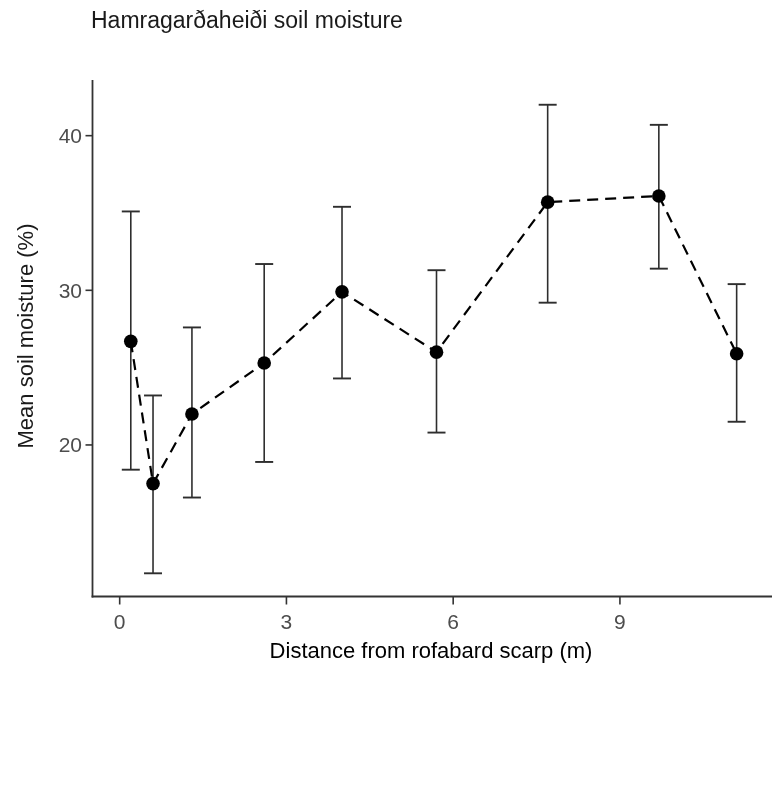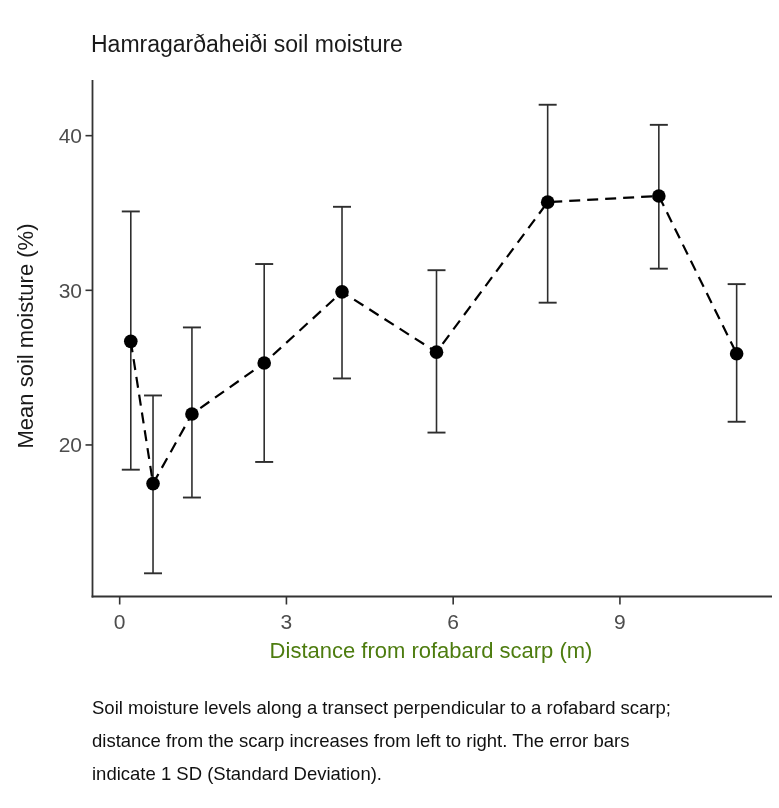--- a/index.html
+++ b/index.html
@@ -16,39 +16,38 @@
     overflow: hidden;
   }
   .chart-title {
     position: absolute;
     left: 91px;
     top: 5px;
     font-size: 23px;
     line-height: 30px;
     color: #1a1a1a;
     letter-spacing: 0px;
-    margin-top: 24px;
   }
   .chart-title .t-line { display: block; }
   .y-label {
     position: absolute;
     left: 26px;
     top: 336px;
     transform: translate(-50%, -50%) rotate(-90deg);
     font-size: 22px;
     color: #1a1a1a;
     white-space: nowrap;
   }
   .x-label {
     position: absolute;
     left: 431px;
     top: 651px;
     transform: translate(-50%, -50%);
     font-size: 22px;
-    color: #4d7c0f;
+    color: #000000;
     white-space: nowrap;
   }
   #chart {
     position: absolute;
     left: 0;
     top: 0;
   }
   .caption {
     position: absolute;
     left: 92px;
@@ -140,19 +139,14 @@
       <circle cx="264.1954022988506" cy="362.99251497005986" r="6.8" fill="#000000"></circle>
       <circle cx="342.0114942528736" cy="291.8577844311377" r="6.8" fill="#000000"></circle>
       <circle cx="436.50246305418716" cy="352.16766467065867" r="6.8" fill="#000000"></circle>
       <circle cx="547.6683087027914" cy="202.16616766467064" r="6.8" fill="#000000"></circle>
       <circle cx="658.8341543513957" cy="195.9805389221557" r="6.8" fill="#000000"></circle>
       <circle cx="736.6502463054187" cy="353.71407185628743" r="6.8" fill="#000000"></circle>
     </svg>
 
   <div class="x-label">Distance from rofabard scarp (m)</div>
 
-  <div class="caption">
-    <span>Soil moisture levels along a transect perpendicular to a rofabard scarp;</span>
-    <span>distance from the scarp increases from left to right. The error bars</span>
-    <span>indicate 1 SD (Standard Deviation).</span>
-  </div>
 
 </div>
 
 </body></html>

